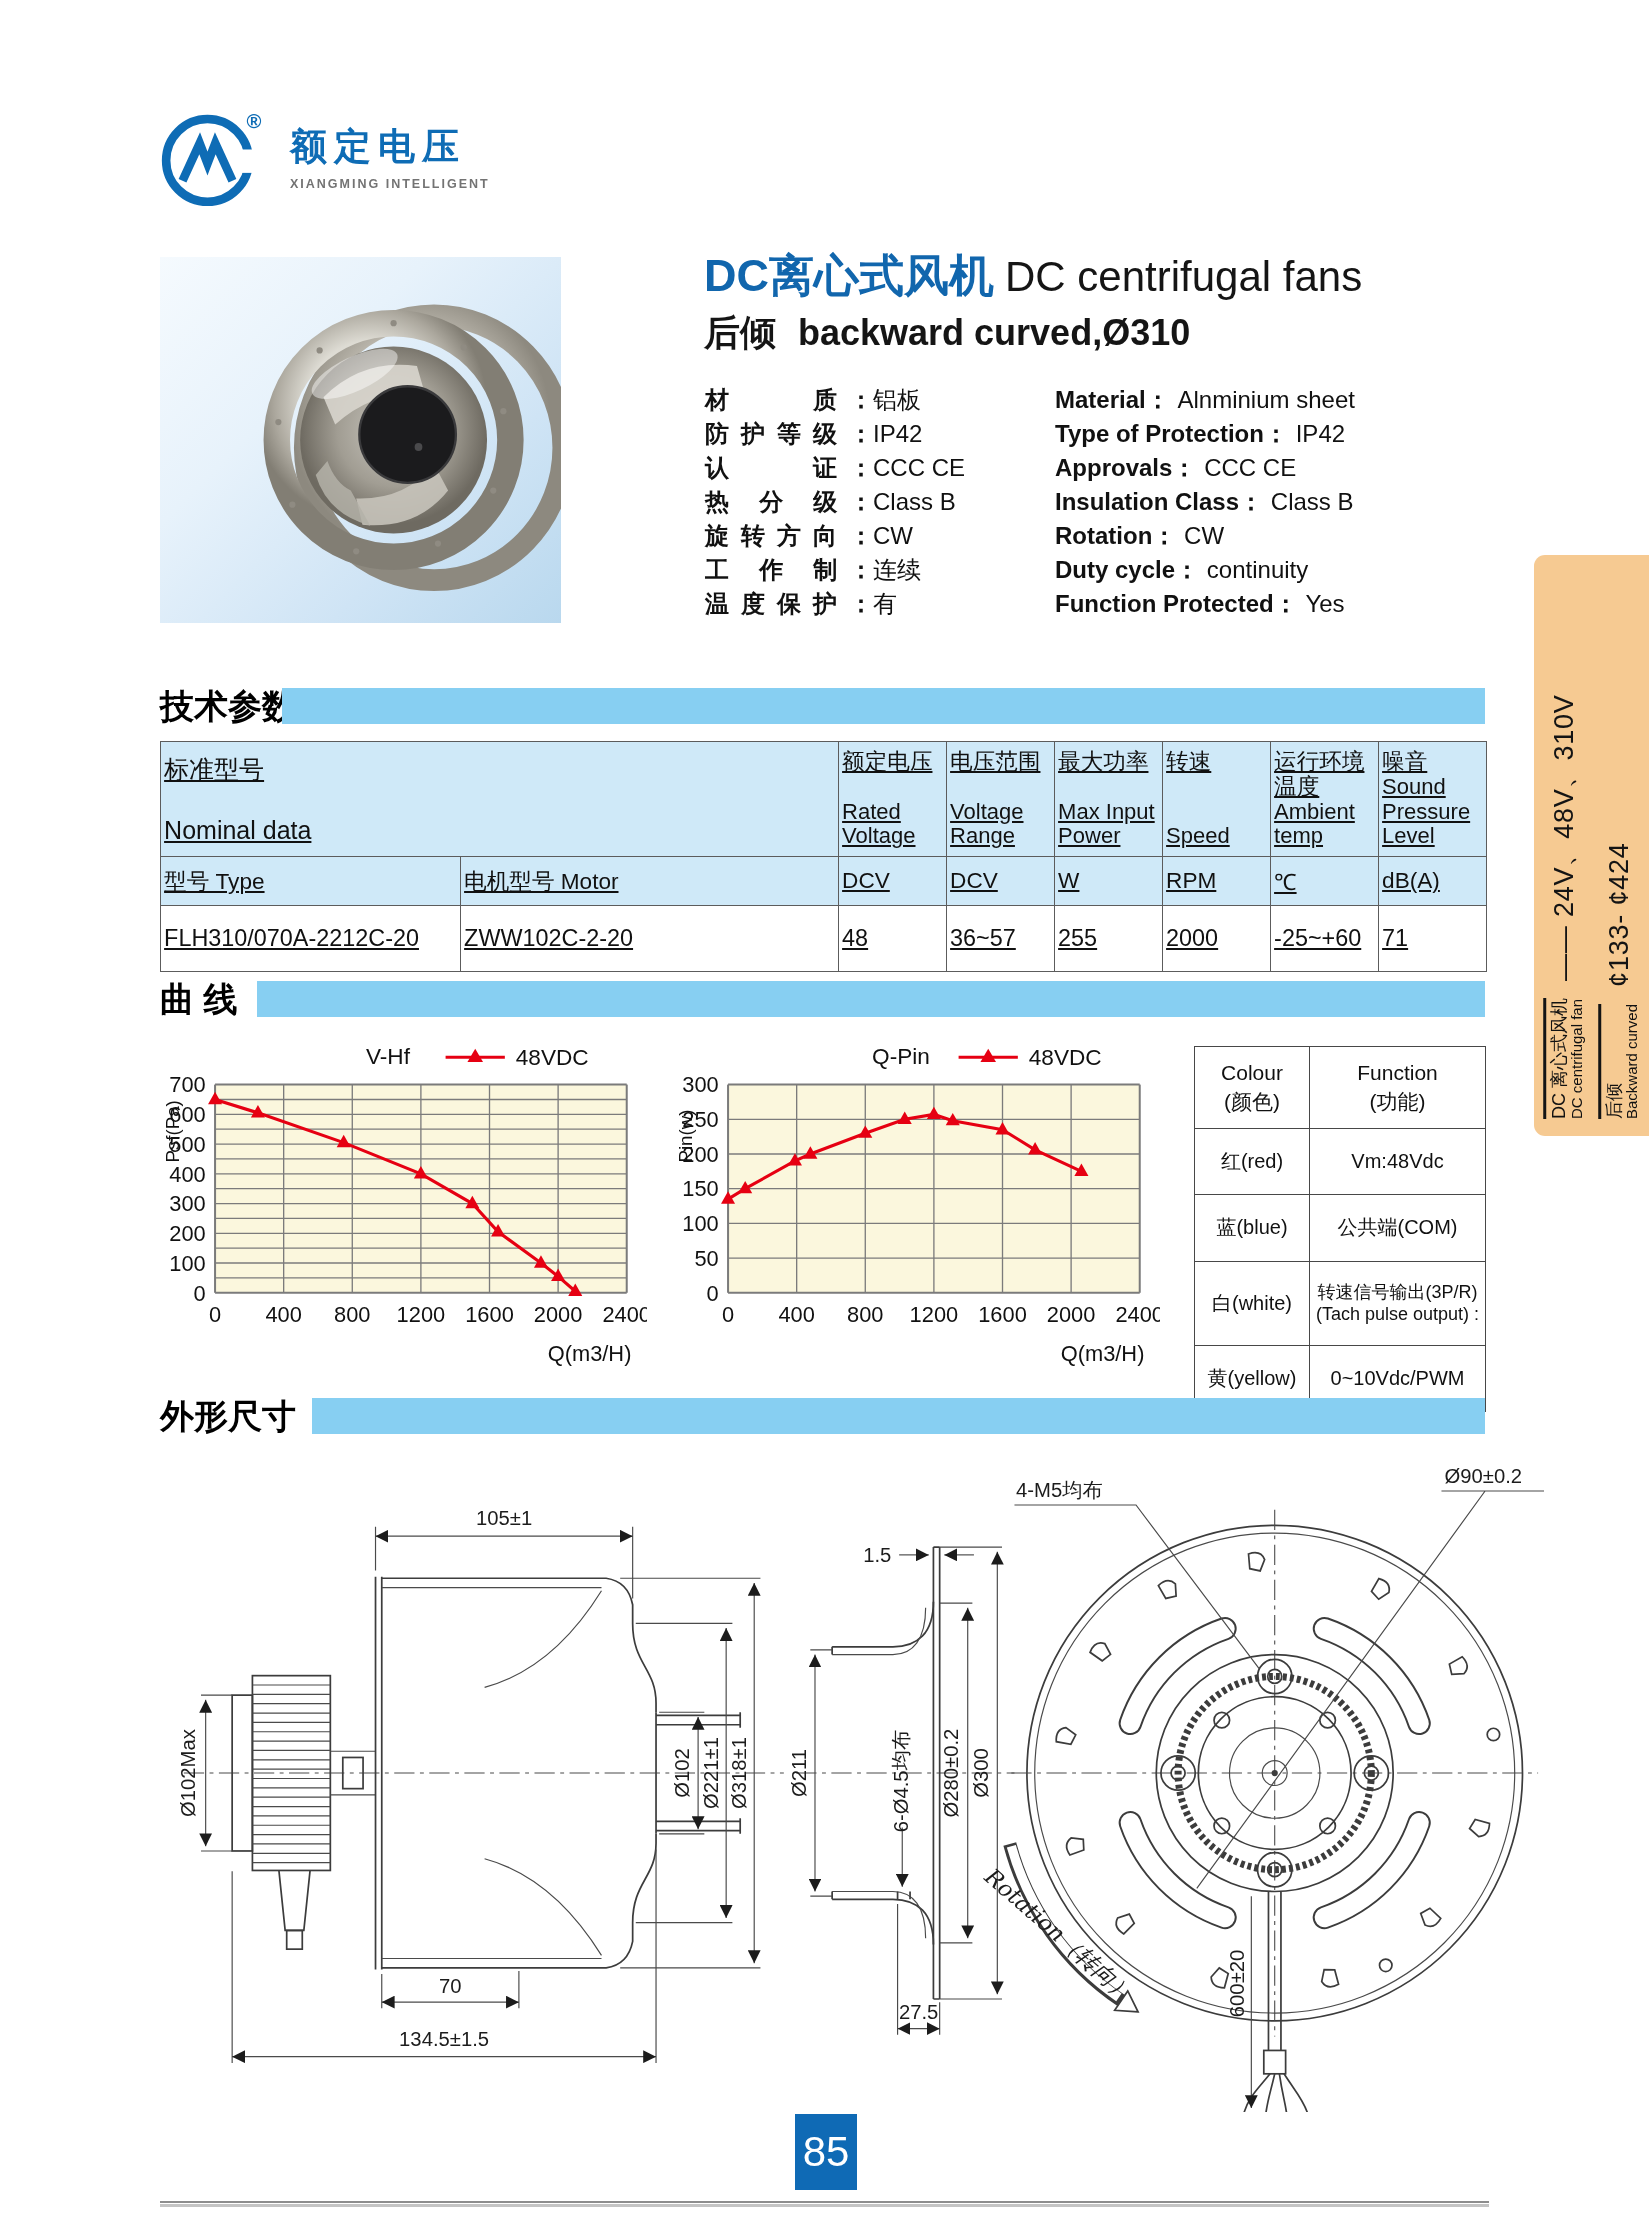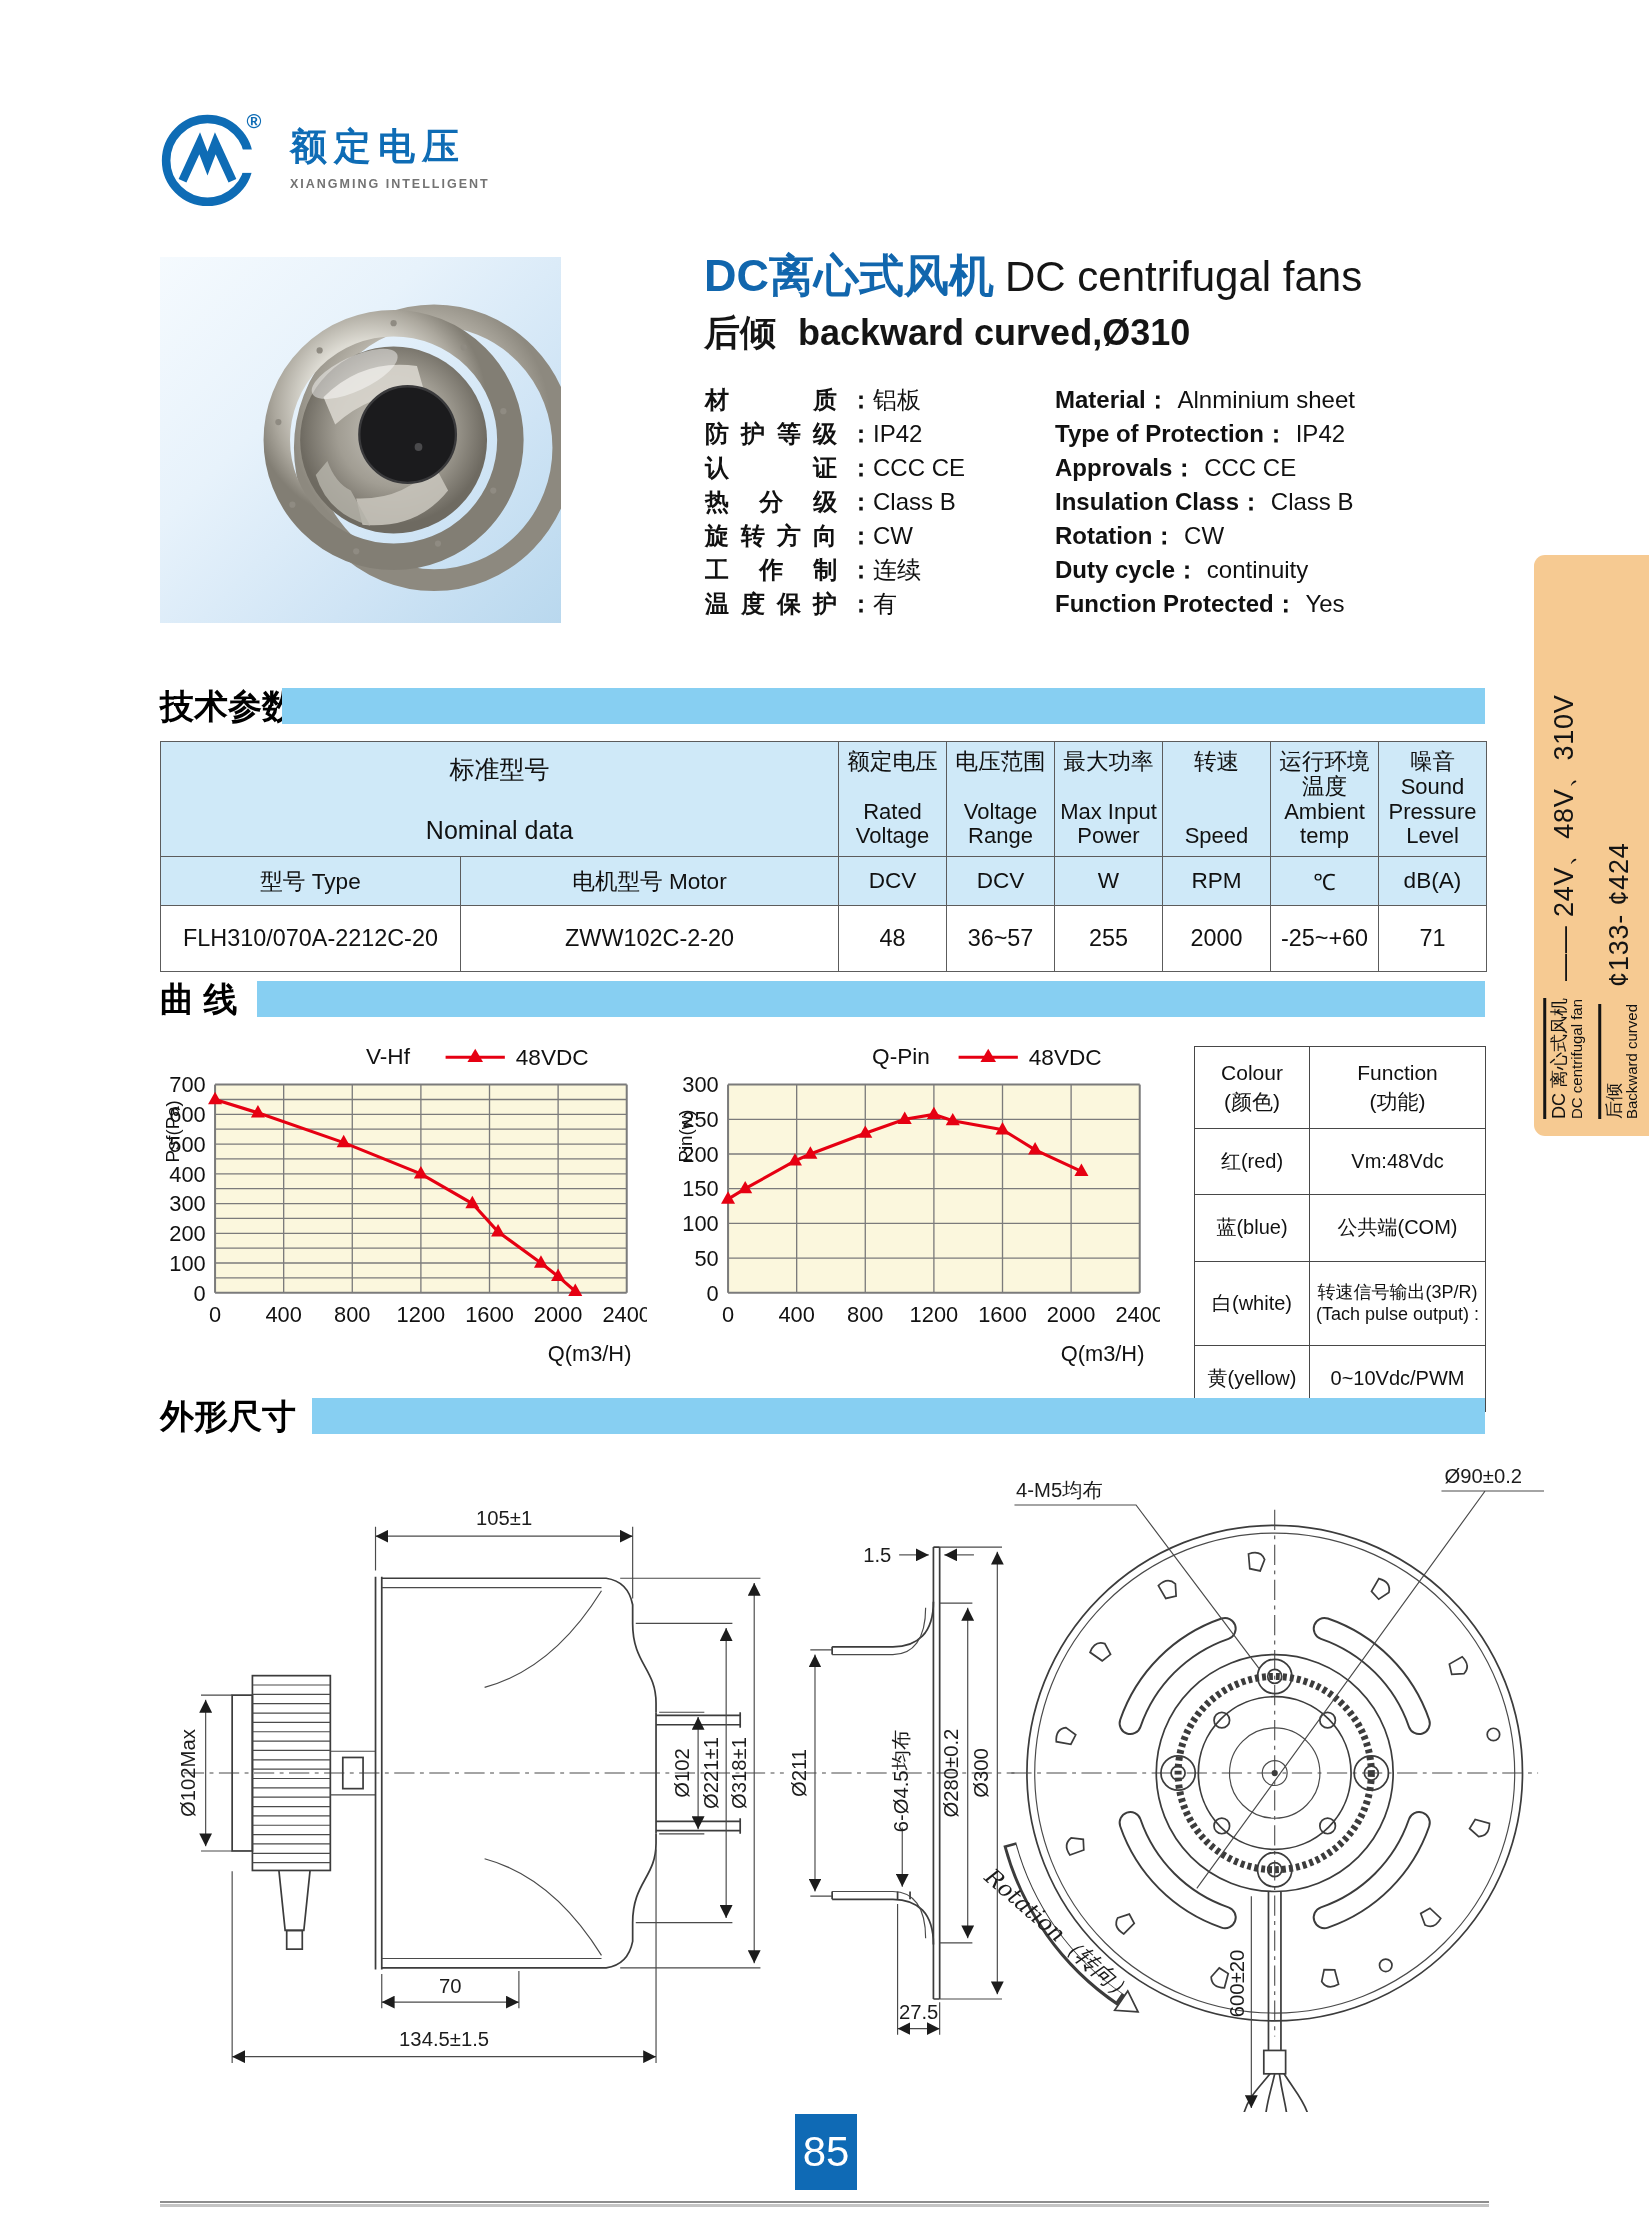--- a/index.html
+++ b/index.html
@@ -24,21 +24,21 @@
   .srow .cl{display:inline-block;width:168px;font-weight:bold;text-align:justify;text-align-last:justify;}
   .srow .cv{display:inline-block;width:182px;}
   .srow .el{font-weight:bold;}
   .srow .ev{margin-left:7.8px;}
   
   .sec{position:absolute;left:160px;width:1325px;height:42px;}
   .sec-t{position:absolute;left:0;top:0;font-size:34px;font-weight:bold;color:#000;}
   .sec-bar{position:absolute;top:3.9px;height:36px;background:#87cff2;}
   
   .tech{position:absolute;left:160px;top:741px;width:1325px;border-collapse:collapse;table-layout:fixed;}
-  .tech td{border:1.6px solid #5c5c5c;text-align:center;vertical-align:middle;padding:0 3.1px;}
+  .tech td{border:1.6px solid #5c5c5c;text-align:left;vertical-align:middle;padding:0 3.1px;text-decoration:underline;}
   .tech tr.h1 td,.tech tr.h2 td{background:#cfe9f8;}
   .tech tr.h1 td{height:114px;}
   .tech tr.h2 td{height:48px;font-size:22.6px;}
   .tech tr.dr td{height:65px;font-size:23.4px;background:#fff;}
   .nom{display:flex;flex-direction:column;justify-content:space-between;height:92px;padding:6.2px 0;font-size:25px;}
   .colh{display:flex;flex-direction:column;justify-content:space-between;height:100px;padding:4.7px 0;font-size:22.6px;line-height:1.12;}
   .colh .en{font-size:22px;}
   
   .chart{position:absolute;width:499px;height:347px;}
   

